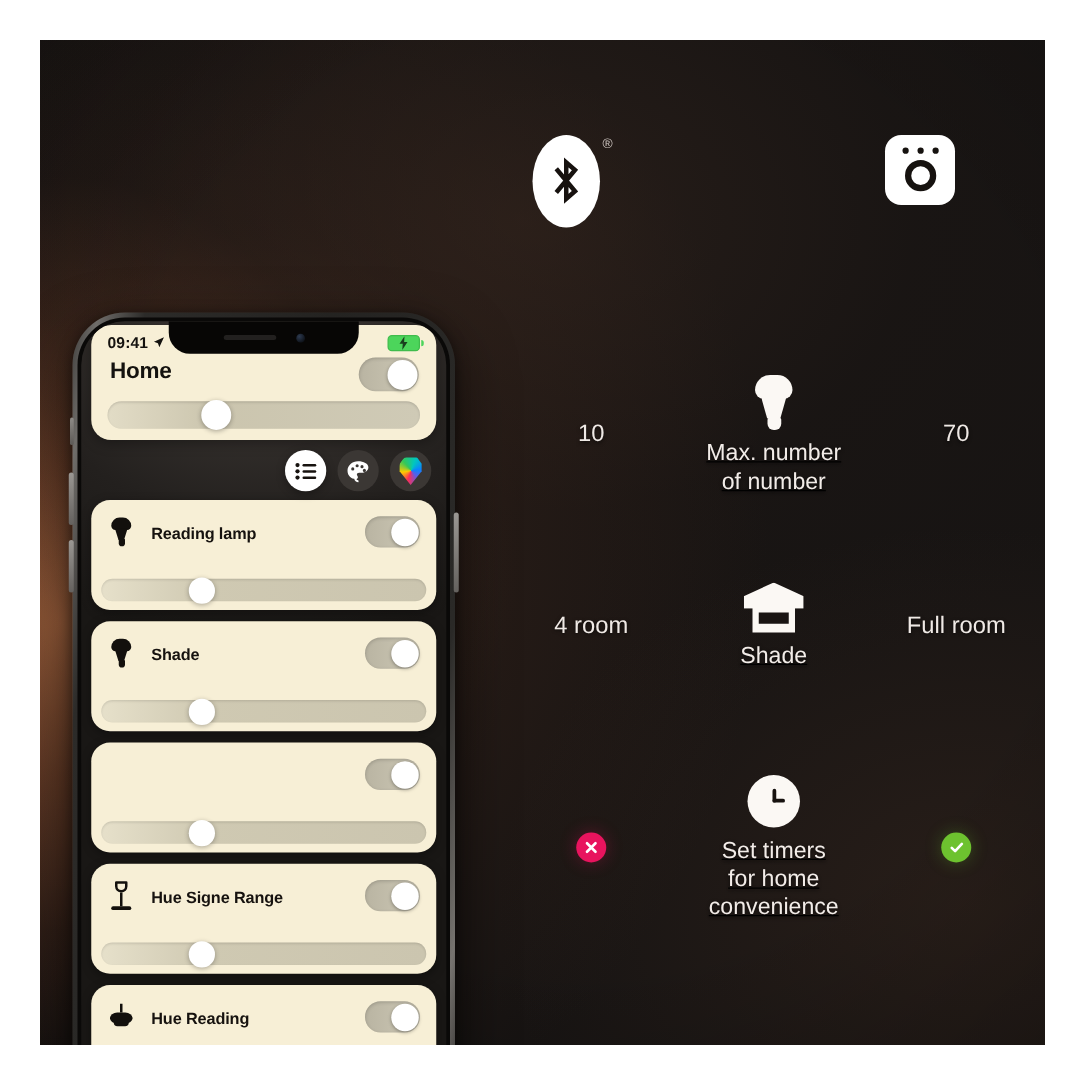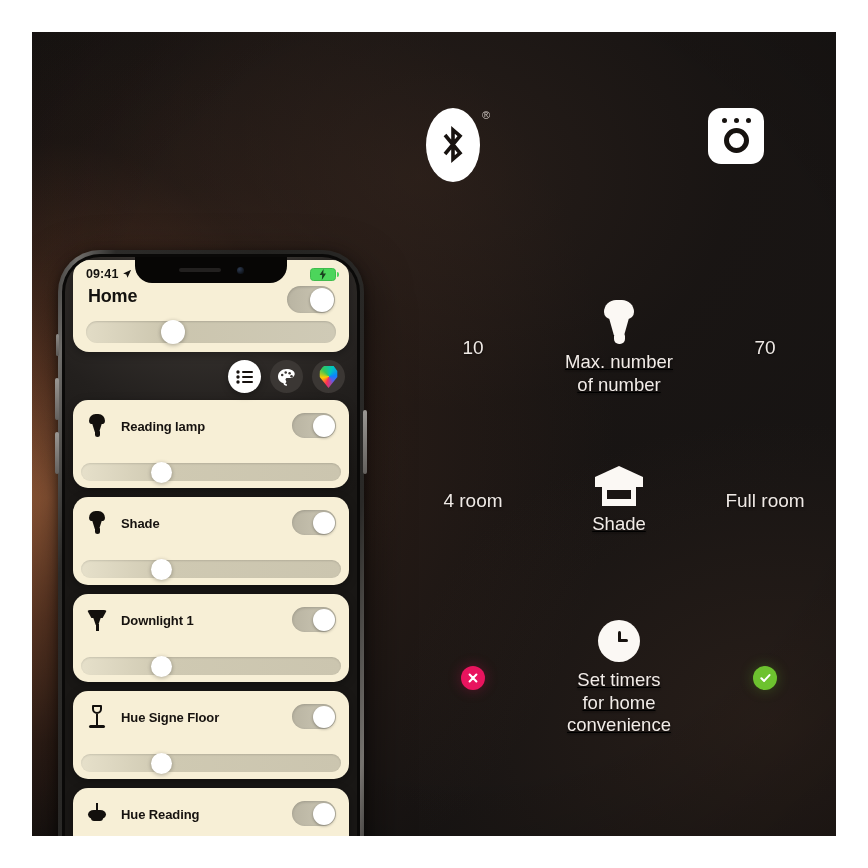--- a/index.html
+++ b/index.html
@@ -554,44 +554,36 @@
               </div>
               <div class="lc-toggle">
                 <span class="knob"></span>
               </div>
               <div class="lc-slider">
                 <span class="knob"></span>
               </div>
             </div>
 
             <div class="light-card">
-              <div class="lc-top">
-                <span class="lc-icon ic-down">
-                  <i class="h"></i>
-                    <i class="c"></i>
-                    <i class="b"></i>
-                </span>
-                <span class="lc-name">Downlight 1</span>
-              </div>
               <div class="lc-toggle">
                 <span class="knob"></span>
               </div>
               <div class="lc-slider">
                 <span class="knob"></span>
               </div>
             </div>
 
             <div class="light-card">
               <div class="lc-top">
                 <span class="lc-icon ic-floor">
                   <i class="g"></i>
                     <i class="s"></i>
                     <i class="f"></i>
                 </span>
-                <span class="lc-name">Hue Signe Floor</span>
+                <span class="lc-name">Hue Signe Range</span>
               </div>
               <div class="lc-toggle">
                 <span class="knob"></span>
               </div>
               <div class="lc-slider">
                 <span class="knob"></span>
               </div>
             </div>
 
             <div class="light-card">

